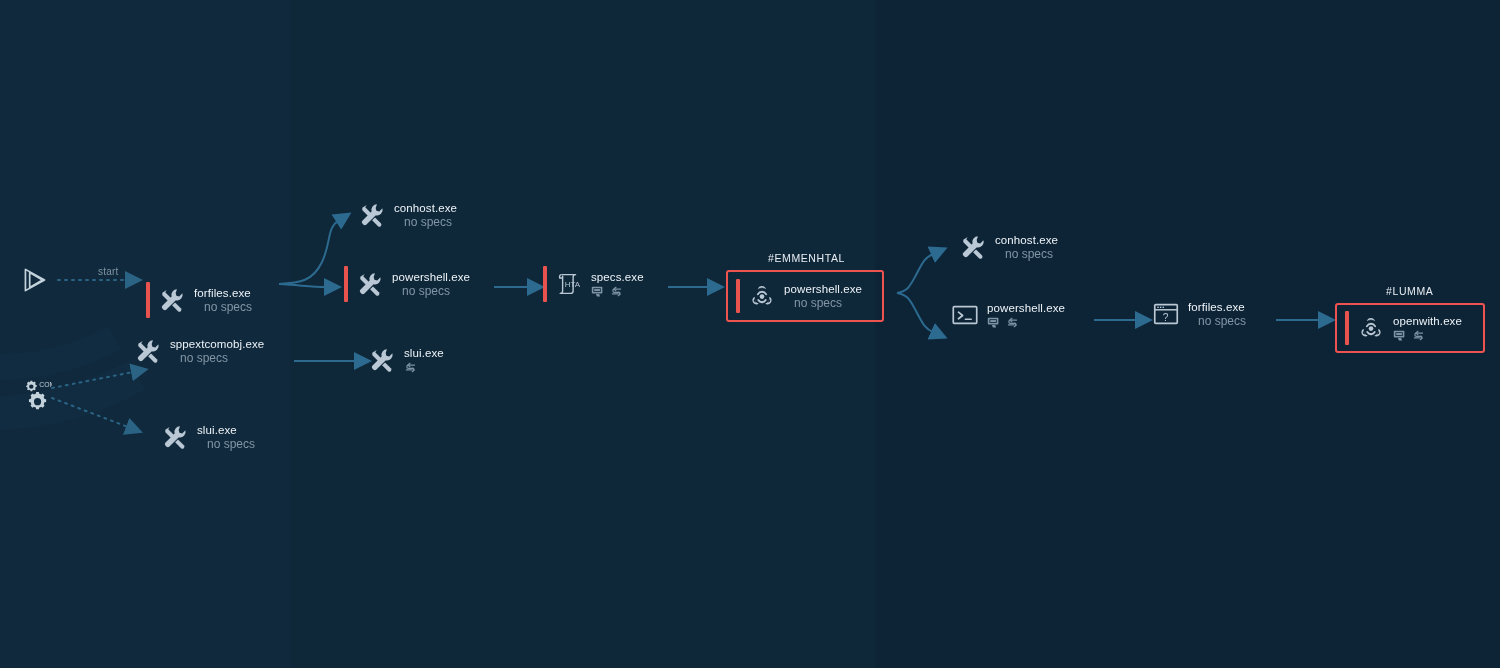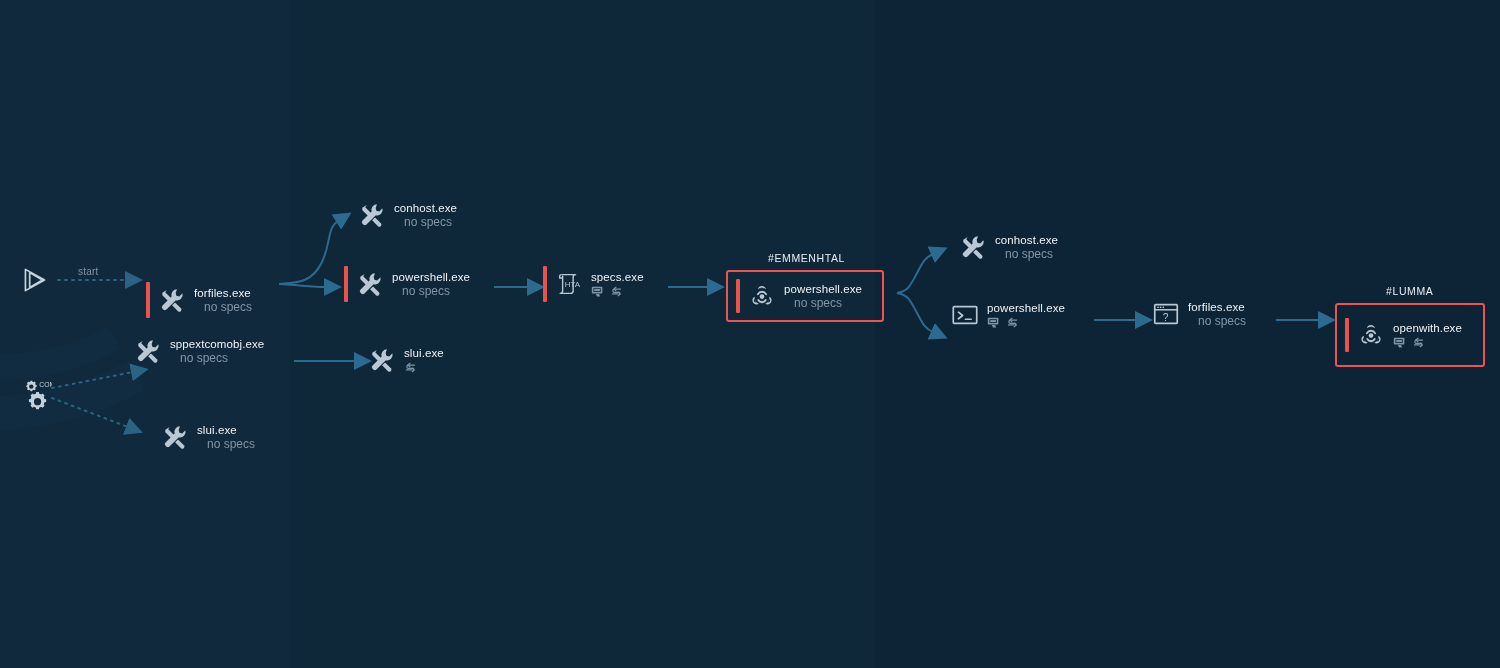--- a/index.html
+++ b/index.html
@@ -90,20 +90,21 @@
   
   .start-icon { position: absolute; width: 34px; height: 34px; }
   .start-icon svg { width: 34px; height: 34px; display: block; }
   .com-icon { position: absolute; width: 34px; height: 34px; }
   .com-icon svg { width: 34px; height: 34px; display: block; }
   .edge-label {
     position: absolute;
     font-size: 10px;
     color: #7f93a3;
     letter-spacing: .2px;
+    margin-left: 20px;
   }
 </style>
 </head>
 <body>
 
 <div id="canvas">
 
   <div class="bg-layer">
     <div class="bg-band" style="left:0;width:290px;"></div>
     <div class="bg-band" style="left:290px;width:585px;opacity:.55;"></div>
@@ -365,21 +366,21 @@
         <path d="M20.5 19.4a1 1 0 0 1 .3 1.4 6 6 0 0 1-4.8 2.8 1 1 0 1 1 0-2 4 4 0 0 0 3.1-1.9 1 1 0 0 1 1.4-.3z"></path>
       </svg>
     </div>
     <div class="node-text">
       <div class="node-label">powershell.exe</div>
       <div class="node-sub">no specs</div>
     </div>
   </div>
 
   <div class="threat-tag" style="left:1386px; top:285px;">#LUMMA</div>
-  <div class="threat-box" style="left:1335px; top:303px; width:150px; height:64px;">
+  <div class="threat-box" style="left:1335px; top:303px; width:150px; height:50px;">
     <div class="accent-bar" style="height:34px;"></div>
     <div class="node-icon">
       <svg viewBox="0 0 32 32" fill="#b9c8d4">
         <path d="M16 5.2c2.1 0 3.9 1.5 4.3 3.5a7 7 0 0 0-8.6 0A4.4 4.4 0 0 1 16 5.2zm0 1.4a3 3 0 0 0-2.3 1.1 8.4 8.4 0 0 1 4.6 0A3 3 0 0 0 16 6.6z"></path>
         <path d="M6.3 22.6a4.4 4.4 0 0 1 1.9-5.7 7 7 0 0 0 4.3 7.4 4.4 4.4 0 0 1-6.2-1.7zm1.2-.7a3 3 0 0 0 2.6.9 8.4 8.4 0 0 1-2.3-4A3 3 0 0 0 7.5 21.9z"></path>
         <path d="M25.7 22.6a4.4 4.4 0 0 1-6.2 1.7 7 7 0 0 0 4.3-7.4 4.4 4.4 0 0 1 1.9 5.7zm-1.2-.7a3 3 0 0 0-.3-3.1 8.4 8.4 0 0 1-2.3 4 3 3 0 0 0 2.6-.9z"></path>
         <circle cx="16" cy="16.6" r="2.5"></circle>
         <path d="M16 10.5a6 6 0 0 1 5.2 3 1 1 0 0 1-1.6 1.2 4 4 0 0 0-7.2 0 1 1 0 1 1-1.6-1.2 6 6 0 0 1 5.2-3z"></path>
         <path d="M11.5 19.4a1 1 0 0 1 1.4.3 4 4 0 0 0 3.1 1.9 1 1 0 0 1 0 2 6 6 0 0 1-4.8-2.8 1 1 0 0 1 .3-1.4z"></path>
         <path d="M20.5 19.4a1 1 0 0 1 .3 1.4 6 6 0 0 1-4.8 2.8 1 1 0 1 1 0-2 4 4 0 0 0 3.1-1.9 1 1 0 0 1 1.4-.3z"></path>

